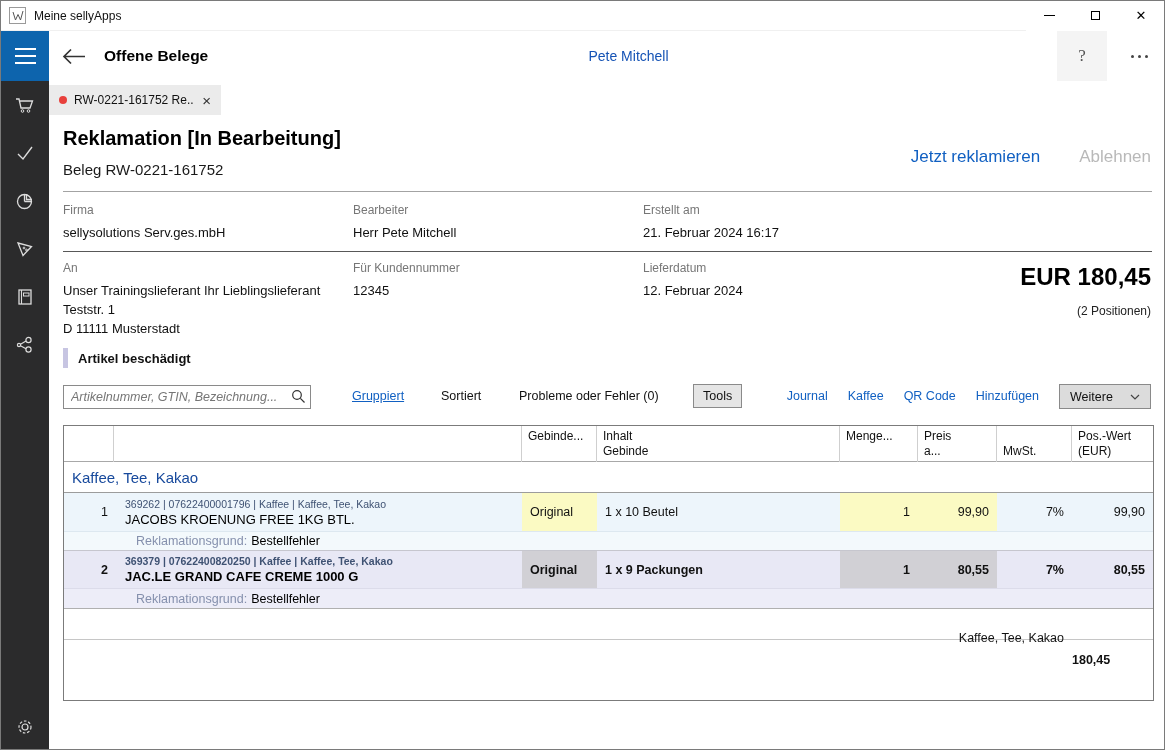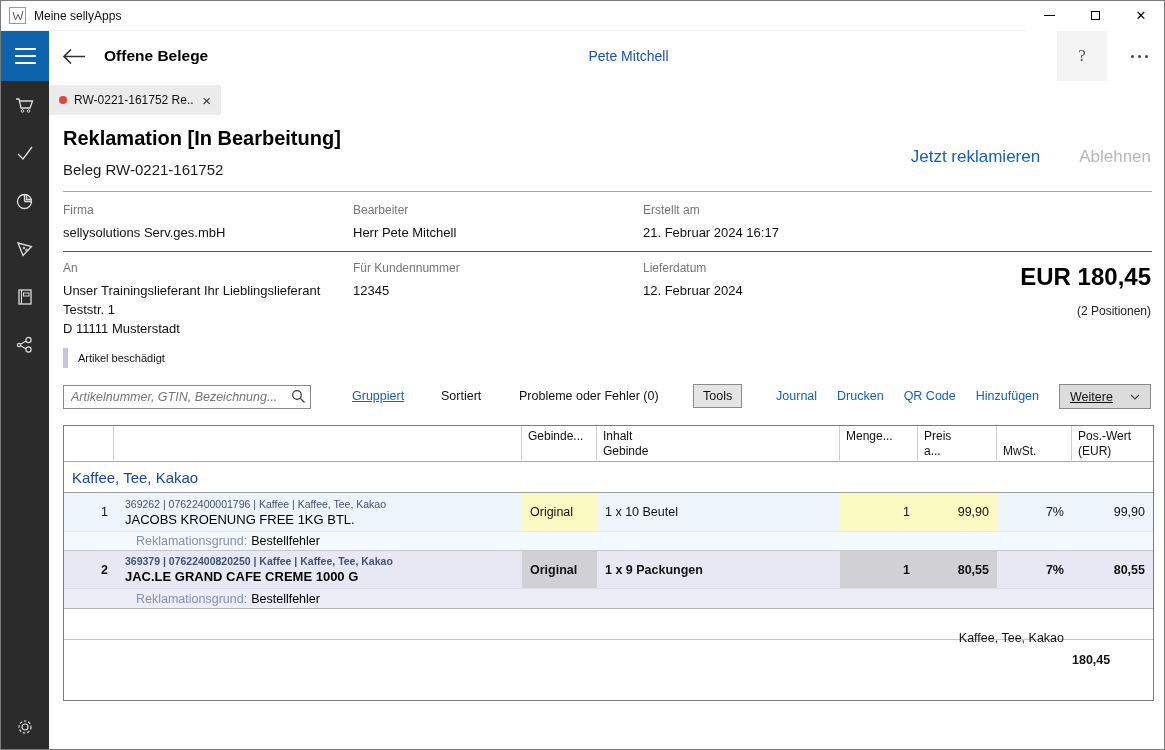--- a/index.html
+++ b/index.html
@@ -57,35 +57,35 @@
   .f-value { font-size:13px; color:#111; line-height:1.45; white-space:pre-line; }
   .fr1 { top:88px; } .fr2 { top:146px; }
   .fc1 { left:14px; } .fc2 { left:304px; } .fc3 { left:594px; }
 
   .total { position:absolute; right:13px; top:148px; text-align:right; }
   .total-amount { font-size:24px; font-weight:bold; color:#000; }
   .total-positions { font-size:12px; color:#222; margin-top:13px; }
 
   .note { position:absolute; left:14px; top:233px; display:flex; align-items:center; gap:10px; }
   .note-bar { width:5px; height:20px; background:#c7c5e2; }
-  .note-text { font-size:11px; color:#111; }
+  .note-text { font-size:13px; color:#111;font-weight:bold; }
 
   
   .search-box { position:absolute; left:14px; top:270px; width:248px; height:24px; }
   .search-box input { width:100%; height:100%; border:1px solid #8a8a8a; padding:0 26px 0 7px; font-size:12.5px; font-family:"Liberation Sans", sans-serif; color:#111; }
   .search-box input::placeholder { color:#767676; font-style:italic; }
   .search-ico { position:absolute; right:5px; top:4px; }
   .tb-link { position:absolute; top:274px; font-size:12.5px; background:none; border:none; cursor:pointer; white-space:nowrap; }
   .lk-gruppiert { left:303px; color:#1160c2; text-decoration:underline; }
   .lk-sortiert { left:392px; color:#111; }
   .lk-probleme { left:470px; color:#111; }
   .btn-tools { position:absolute; left:644px; top:269px; height:24px; padding:0 9px; background:#e5e5e5; border:1px solid #8a8a8a; font-size:12.5px; color:#111; cursor:pointer; }
   .right-links { position:absolute; right:125px; top:274px; display:flex; gap:20px; }
   .right-links button { background:none; border:none; color:#1160c2; font-size:12.5px; cursor:pointer; white-space:nowrap; }
-  .btn-weitere { position:absolute; right:13px; top:269px; width:92px; height:25px; background:#dcdcdc; border:1px solid #8a8a8a; font-size:12.5px; color:#111; cursor:pointer; display:flex; align-items:center; justify-content:space-between; padding:0 10px;text-decoration:underline; }
+  .btn-weitere { position:absolute; right:13px; top:269px; width:92px; height:25px; background:#dcdcdc; border:1px solid #8a8a8a; font-size:12.5px; color:#111; cursor:pointer; display:flex; align-items:center; justify-content:space-between; padding:0 10px; }
 
   
   .table { position:absolute; left:14px; top:310px; width:1091px; height:276px; border:1px solid #7b7b7b; background:#fff; overflow:hidden; }
   .cols { display:grid; grid-template-columns:50px 1fr 75px 243px 78px 79px 75px 81px; }
   .t-head { height:36px; border-bottom:1px solid #a8a8a8; font-size:12px; color:#111; }
   .t-head > div { border-right:1px solid #cfcfcf; padding:3px 6px; white-space:pre-line; line-height:1.25; }
   .t-head > div:last-child { border-right:none; }
   .h-bottom { display:flex; align-items:flex-end; padding-bottom:4px; }
   .t-group { height:31px; border-bottom:1px solid #9c9c9c; display:flex; align-items:center; padding-left:8px; font-size:15px; color:#17499c; }
   .row-main { height:38px; cursor:pointer; }
@@ -282,21 +282,21 @@
             <line x1="9.4" y1="9.4" x2="13.5" y2="13.5" stroke="#333" stroke-width="1.2"></line>
           </svg>
       </span>
     </div>
     <button class="tb-link lk-gruppiert">Gruppiert</button>
     <button class="tb-link lk-sortiert">Sortiert</button>
     <button class="tb-link lk-probleme">Probleme oder Fehler (0)</button>
     <button class="btn-tools">Tools</button>
     <div class="right-links">
       <button>Journal</button>
-      <button>Drucken</button>
+      <button>Kaffee</button>
       <button>QR Code</button>
       <button>Hinzufügen</button>
     </div>
     <button class="btn-weitere">
       <span>Weitere</span>
       <svg width="10" height="6" viewBox="0 0 10 6">
           <polyline points="1,1 5,5 9,1" stroke="#444" stroke-width="1.2" fill="none"></polyline>
         </svg>
     </button>
 

